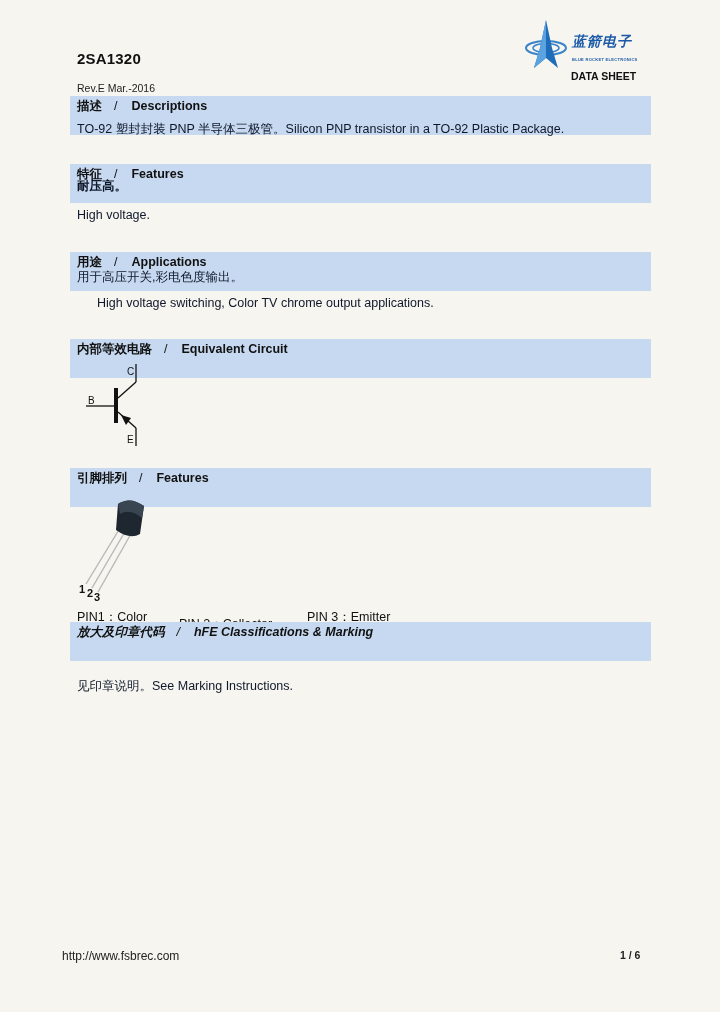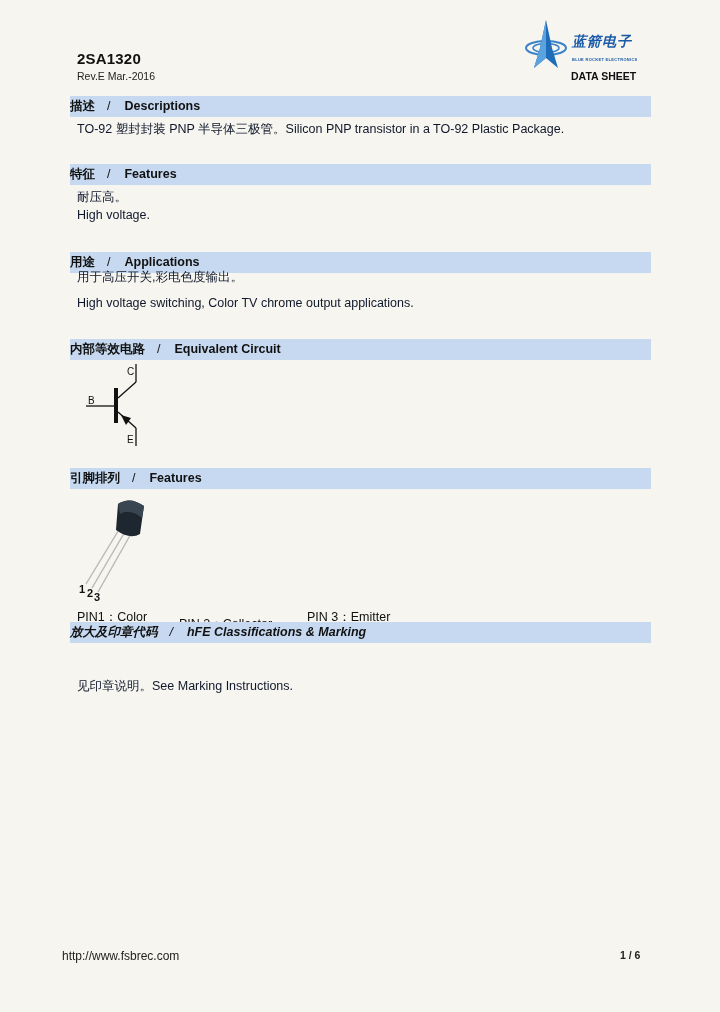--- a/index.html
+++ b/index.html
@@ -6,30 +6,30 @@
     body {
       width: 720px; height: 1012px;
       background: #f6f5ef;
       position: relative;
       overflow: hidden;
       font-family: "Liberation Sans", "DejaVu Sans", sans-serif;
       color: #111;
     }
     .abs { position: absolute; }
     .part-no { left: 77px; top: 50px; font-size: 15px; font-weight: bold; letter-spacing: 0.2px; }
-    .rev { left: 77px; top: 70px; font-size: 10.5px; color: #222; }
+    .rev { left: 77px; top: 82px; font-size: 10.5px; color: #222; }
     .logo-cn { left: 572px; top: 33px; font-size: 14px; font-weight: bold; font-style: italic; color: #1a5aa8; letter-spacing: 1px; }
     .logo-en { left: 572px; top: 57px; font-size: 4px; color: #1a5aa8; letter-spacing: 0.3px; font-weight: bold; }
     .datasheet { left: 571px; top: 70px; font-size: 10.5px; font-weight: bold; color: #111; }
 
     .banner {
-      position: absolute; left: 70px; width: 581px; height: 21px;
+      position: absolute; left: 70px; width: 581px; height: 39px;
       background: #c6d9f0;
       font-size: 12.5px; font-weight: bold; line-height: 21px;
-      padding-left: 0; box-sizing: border-box;
+      padding-left: 7px; box-sizing: border-box;
       white-space: nowrap;
     }
     .banner .sep { margin: 0 14px 0 12px; font-weight: normal; }
     .txt { position: absolute; left: 77px; font-size: 12.5px; color: #0f172a; white-space: nowrap; }
 
     .pinlabel { position: absolute; top: 609px; font-size: 12.5px; white-space: nowrap; }
 
     .footer-url { left: 62px; top: 949px; font-size: 12px; color: #222; }
     .footer-page { left: 620px; top: 949px; font-size: 10.5px; font-weight: bold; color: #222; }
   </style>
@@ -50,28 +50,28 @@
 <div class="abs datasheet">DATA SHEET</div>
 
 <div class="banner" style="top:96px;">
   <span>描述</span><span class="sep">/</span><span>Descriptions</span>
 </div>
 <div class="txt" style="top:121px;">TO-92 塑封封装 PNP  半导体三极管。Silicon PNP transistor in a TO-92 Plastic Package.</div>
 
 <div class="banner" style="top:164px;">
   <span>特征</span><span class="sep">/</span><span>Features</span>
 </div>
-<div class="txt" style="top:189px;">耐压高。</div>
+<div class="txt" style="top:178px;font-weight:bold;">耐压高。</div>
 <div class="txt" style="top:208px;">High voltage.</div>
 
 <div class="banner" style="top:252px;">
   <span>用途</span><span class="sep">/</span><span>Applications</span>
 </div>
 <div class="txt" style="top:269px;">用于高压开关,彩电色度输出。</div>
-<div class="txt" style="top:296px;">High voltage switching, Color TV chrome output applications.</div>
+<div class="txt" style="top:296px;margin-left:20px;">High voltage switching, Color TV chrome output applications.</div>
 
 <div class="banner" style="top:339px;">
   <span>内部等效电路</span><span class="sep">/</span><span>Equivalent Circuit</span>
 </div>
 <svg class="abs" style="left:80px;top:362px;" width="70" height="90" viewBox="0 0 70 90">
   <line x1="6" y1="44" x2="35" y2="44" stroke="#111" stroke-width="1.3"></line>
   <rect x="34" y="26" width="4" height="35" fill="#111"></rect>
   <line x1="38" y1="36" x2="56" y2="20" stroke="#111" stroke-width="1.3"></line>
   <line x1="56" y1="20" x2="56" y2="2" stroke="#111" stroke-width="1.3"></line>
   <line x1="38" y1="50" x2="56" y2="66" stroke="#111" stroke-width="1.3"></line>

